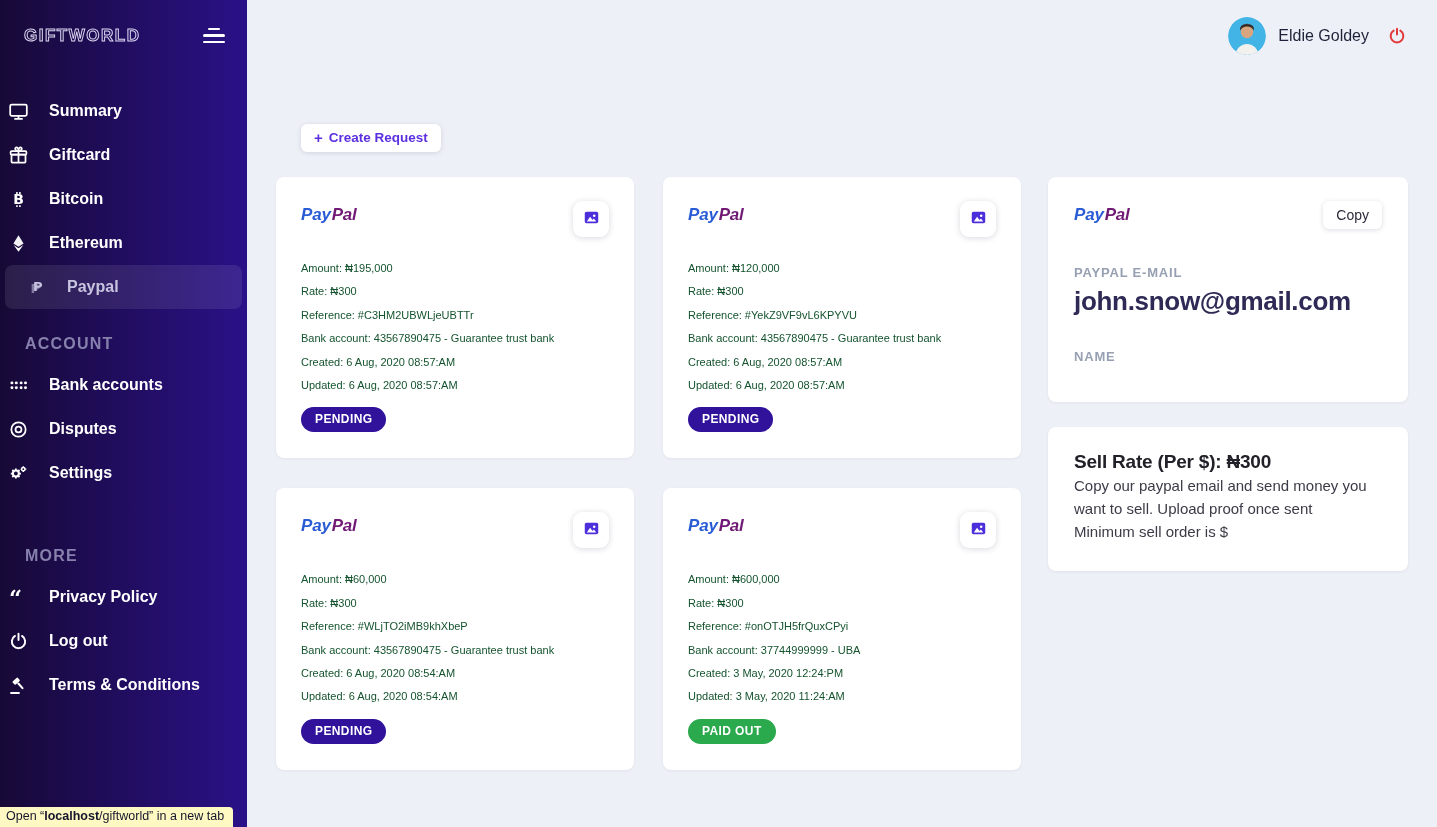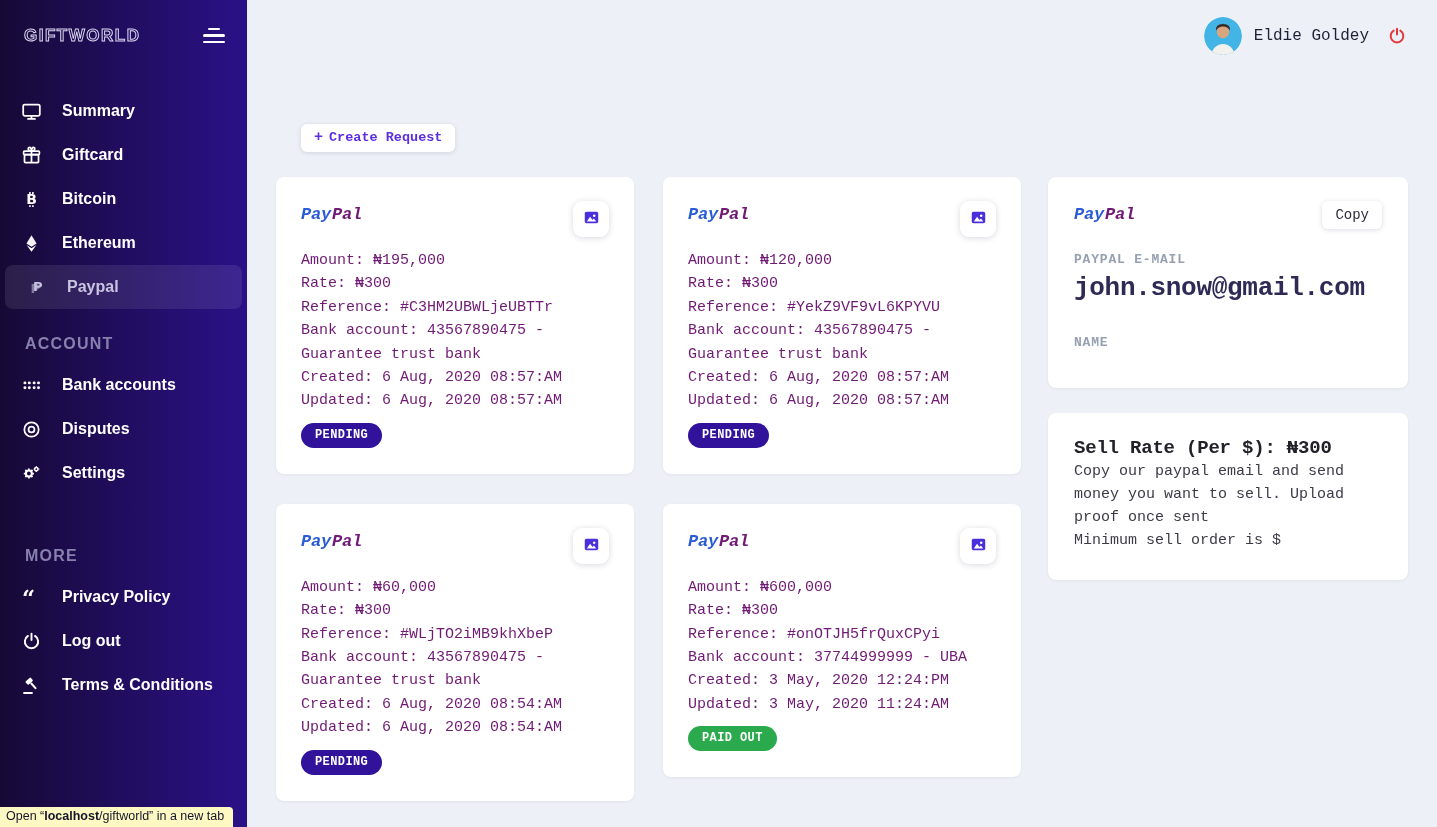--- a/index.html
+++ b/index.html
@@ -22,36 +22,36 @@
   }
   .burger { display:flex; flex-direction:column; gap:4px; align-items:flex-end; cursor:pointer; padding:4px 0; }
   .burger i { display:block; height:2.4px; border-radius:2px; background:#fff; }
   .burger i:nth-child(1){ width:12px; margin-right:5px; }
   .burger i:nth-child(2){ width:22px; }
   .burger i:nth-child(3){ width:22px; }
 
   .nav { margin-top:42px; }
   .nav-item {
     display:flex; align-items:center; gap:20px; height:44px;
-    padding-left:20px; font-size:16px; font-weight:600; color:#fff; cursor:pointer;
+    padding-left:7px; font-size:16px; font-weight:600; color:#fff; cursor:pointer;
   }
   .nav-item .nav-icon { width:22px; display:flex; justify-content:center; color:#fff; }
   .nav-item.active {
     margin:0 5px; padding-left:20px; border-radius:8px;
     background:rgba(255,255,255,0.09); color:#c8c4e0;
   }
   .nav-item.active .nav-icon { color:#c8c4e0; }
   .nav-section {
     font-size:16px; font-weight:700; letter-spacing:1.2px; color:#8781ad;
     padding-left:25px; margin:26px 0 10px;
   }
   .nav-section.more { margin-top:52px; }
 
   
-  .main { margin-left:247px; height:827px; position:relative;font-family:Liberation Mono, monospace; }
+  .main { margin-left:247px; height:827px; position:relative; }
   .topbar { display:flex; justify-content:flex-end; align-items:center; height:72px; padding-right:30px; }
   .avatar { width:38px; height:38px; border-radius:50%; overflow:hidden; flex:none; }
   .user-name { font-size:16px; font-weight:500; color:#1e2238; margin-left:12px; }
   .top-power { margin-left:18px; color:#e03a3a; display:flex; cursor:pointer; }
 
   .create-btn {
     display:inline-flex; align-items:center; gap:6px;
     margin:52px 0 0 54px; padding:6px 13px 7px;
     background:#fff; border:none; border-radius:6px; cursor:pointer;
     color:#5b2ee0; font-size:13.5px; font-weight:700;
@@ -70,36 +70,36 @@
   .tx-card { padding:24px 25px 26px; }
   .card-head { display:flex; justify-content:space-between; align-items:flex-start; }
   .pp-brand { font-size:17px; font-weight:800; font-style:italic; letter-spacing:-0.2px; padding-top:4px; }
   .pp-brand .pp1 { color:#2a5cd6; }
   .pp-brand .pp2 { color:#701a75; margin-left:1px; }
   .img-btn {
     width:36px; height:36px; border:none; border-radius:9px; background:#fff;
     box-shadow:0 1px 6px rgba(40,45,80,.18); cursor:pointer;
     display:flex; align-items:center; justify-content:center;
   }
-  .tx-lines { margin-top:12px; font-size:15px; line-height:23.4px; color:#701a75; }
+  .tx-lines { margin-top:20px; font-size:11px; line-height:23.4px; color:#14532d; }
   .badge {
     display:inline-block; margin-top:10px; padding:5px 14px 6px;
     border-radius:14px; color:#fff; font-size:12px; font-weight:700; letter-spacing:.4px;
   }
 
   .right-col { width:360px; margin-left:27px; }
   .info-card { padding:24px 26px 38px; }
   .copy-btn {
     float:right; background:#fff; border:none; border-radius:6px; cursor:pointer;
     padding:6px 13px; font-size:14px; color:#2b2b3a; font-family:inherit;
     box-shadow:0 1px 5px rgba(40,45,80,.16);
   }
   .info-label { font-size:13px; font-weight:700; letter-spacing:.8px; color:#97a0b2; }
   .info-email { font-size:26px; font-weight:800; color:#2e2a55; margin-top:6px; letter-spacing:-0.3px; }
-  .info-email-label { margin-top:28px; }
+  .info-email-label { margin-top:40px; }
   .info-name-label { margin-top:32px; }
   .info-name { font-size:18px; font-weight:700; color:#2e2a55; margin-top:6px; }
 
   .sell-card { margin-top:25px; padding:24px 26px 28px; }
   .sell-title { font-size:19px; font-weight:800; color:#222129; letter-spacing:-0.2px; }
   .sell-body { font-size:15px; line-height:23px; color:#3c3b47; margin-top:1px; }
 
   
   .status-tip {
     position:fixed; left:0; bottom:0; z-index:5;

